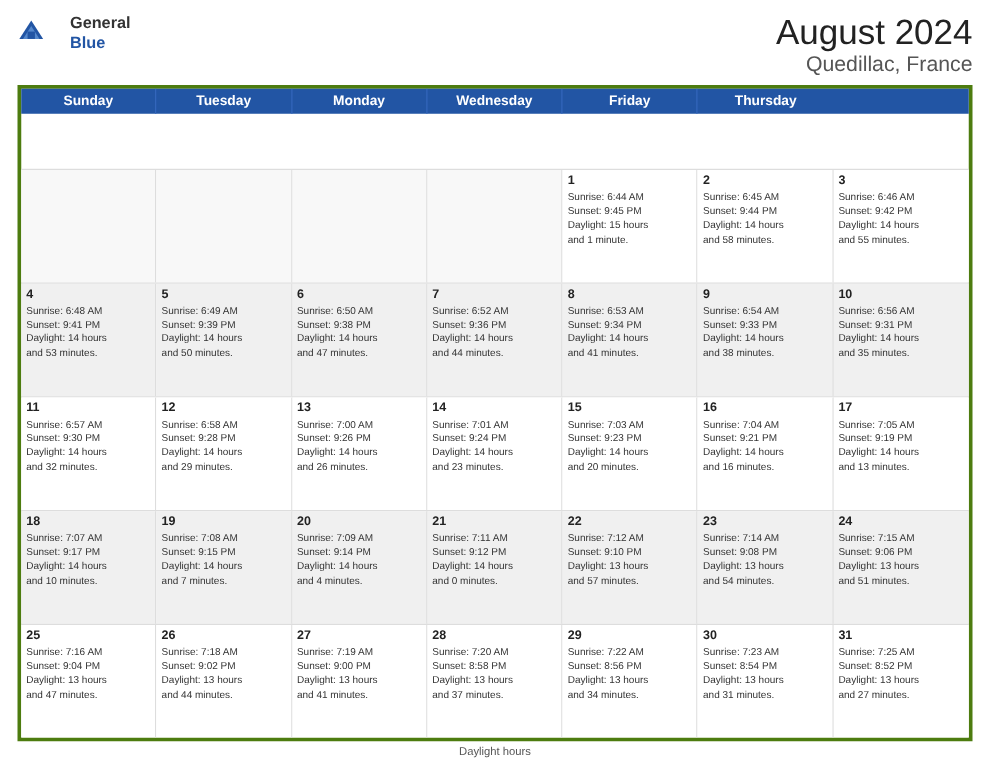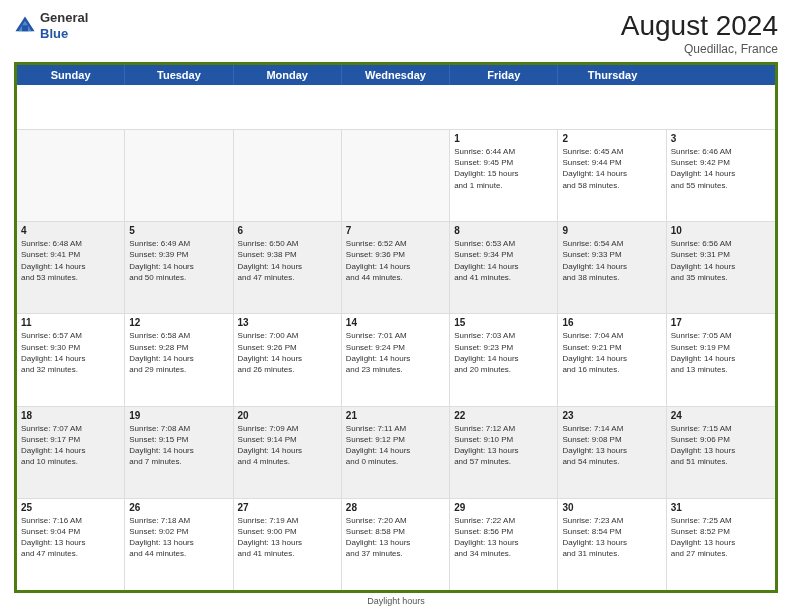--- a/index.html
+++ b/index.html
@@ -19,21 +19,21 @@
     }
     .header {
       display: flex;
       justify-content: space-between;
       align-items: flex-start;
       margin-bottom: 6px;
     }
     .logo {
       display: flex;
       align-items: center;
-      gap: 4px;
+      gap: 20px;
     }
     .logo-text {
       font-size: 13px;
       font-weight: bold;
       line-height: 1.2;
     }
     .logo-general { color: #333; }
     .logo-blue { color: #2255a4; }
     .logo-icon {
       width: 22px;
@@ -41,21 +41,21 @@
     }
     .title-block {
       text-align: right;
     }
     .month-year {
       font-size: 28px;
       font-weight: normal;
       color: #222;
     }
     .location {
-      font-size: 12px;
+      font-size: 17px;
       color: #555;
     }
     .calendar {
       flex: 1;
       display: flex;
       flex-direction: column;
       border: 3px solid #4d7c0f;
       gap: 44px;
     }
     .cal-header {

